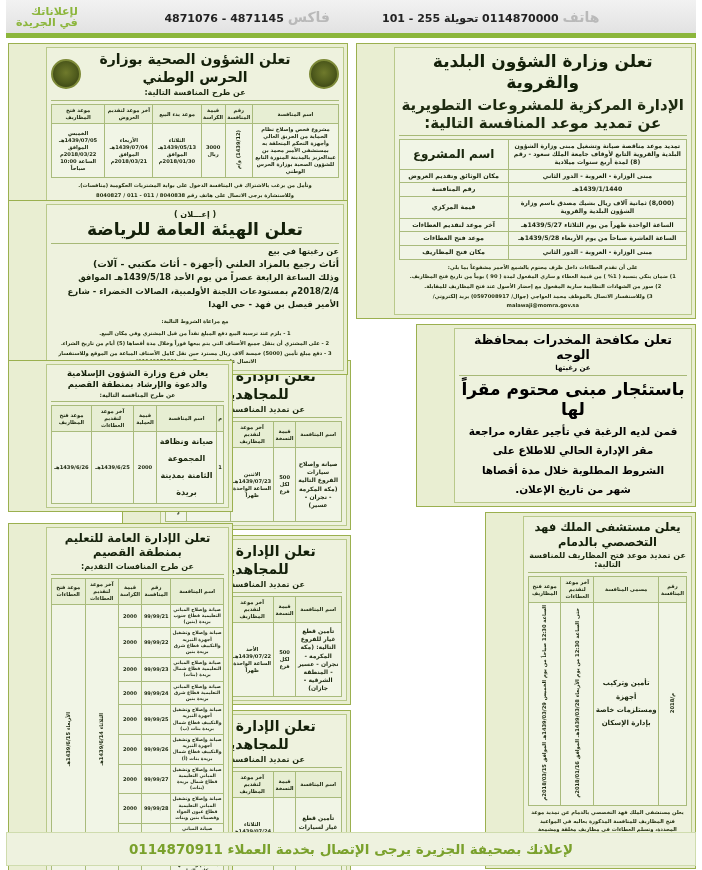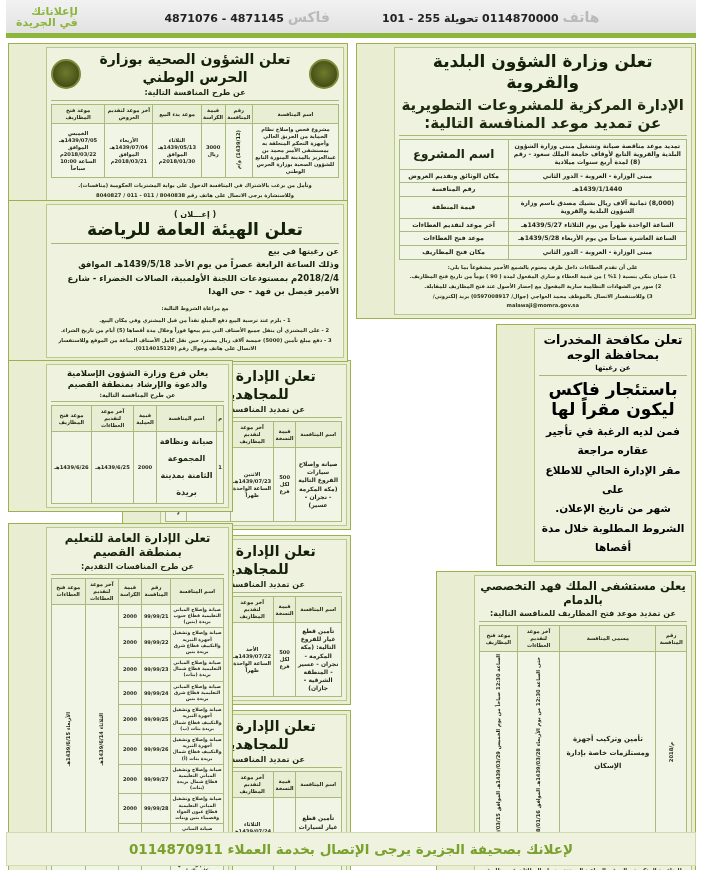--- a/index.html
+++ b/index.html
@@ -155,21 +155,21 @@
                 <tr>
                   <td style="font-size: 6.2px; width: 62%;">مبنى الوزارة - العروبة - الدور الثاني</td>
                   <td style="font-size: 6.4px;">مكان الوثائق وتقديم العروض</td>
                 </tr>
                 <tr>
                   <td style="font-size: 6.2px; width: 62%;">1439/1/1440هـ</td>
                   <td style="font-size: 6.4px;">رقم المنافسة</td>
                 </tr>
                 <tr>
                   <td style="font-size: 6.2px; width: 62%;">(8,000) ثمانية آلاف ريال بشيك مصدق باسم وزارة الشؤون البلدية والقروية</td>
-                  <td style="font-size: 6.4px;">قيمة المنطقة</td>
+                  <td style="font-size: 6.4px;">قيمة المركزي</td>
                 </tr>
                 <tr>
                   <td style="font-size: 6.2px; width: 62%;">الساعة الواحدة ظهراً من يوم الثلاثاء 1439/5/27هـ</td>
                   <td style="font-size: 6.4px;">آخر موعد لتقديم العطاءات</td>
                 </tr>
                 <tr>
                   <td style="font-size: 6.2px; width: 62%;">الساعة العاشرة صباحاً من يوم الأربعاء 1439/5/28هـ</td>
                   <td style="font-size: 6.4px;">موعد فتح العطاءات</td>
                 </tr>
                 <tr>
@@ -184,38 +184,38 @@
                 <p>1) ضمان بنكي بنسبة ( 1% ) من قيمة العطاء و ساري المفعول لمدة ( 90 ) يوماً من تاريخ فتح المظاريف.</p>
                 <p>2) صور من الشهادات النظامية سارية المفعول مع إحضار الأصول عند فتح المظاريف للمقابلة.</p>
                 <p>3) وللاستفسار الاتصال بالموظف محمد العواجي (جوال/ 0597008917) بريد إلكتروني/ malawaji@momra.gov.sa</p>
               </div>
           </div>
         </div>
       </div>
 
       <div class="row2">
 
-        <div class="ad" style="width:200px">
+        <div class="ad" style="width:280px">
           <div class="ad-inner hero">
             <div class="h1">تعلن مكافحة المخدرات بمحافظة الوجه</div>
             <div class="h2">عن رغبتها</div>
             <div class="rule"></div>
-            <div class="h3">باستئجار فاكس ليكون مقراً لها</div>
+            <div class="h3">باستئجار مبنى محتوم مقراً لها</div>
             <div class="h4" id="narcotics-body">
                 <p>فمن لديه الرغبة في تأجير عقاره مراجعة</p>
                 <p>مقر الإدارة الحالي للاطلاع على</p>
+                <p>الشروط المطلوبة خلال مدة أقصاها</p>
                 <p>شهر من تاريخ الإعلان.</p>
-                <p>الشروط المطلوبة خلال مدة أقصاها</p>
               </div>
           </div>
         </div>
         <div style="width:0"></div>
       </div>
 
-      <div class="ad" style="width:260px; align-self:flex-start">
+      <div class="ad" style="width:211px; align-self:flex-start">
         <div class="ad-inner">
           <div class="ad-title t-md">يعلن مستشفى الملك فهد التخصصي بالدمام</div>
           <div class="sub">عن تمديد موعد فتح المظاريف للمنافسة التالية:</div>
           <div class="rule"></div>
           <table class="t">
             <thead>
                 <tr id="hospital-head">
                   <th>رقم المنافسة</th>
                   <th>مسمى المنافسة</th>
                   <th>آخر موعد لتقديم العطاءات</th>
@@ -400,20 +400,21 @@
         </div>
     </div>
   </div>
 
   <div class="ad" style="position:absolute; left:8px; top:200px; width:340px;">
     <div class="ad-inner">
       <div class="sub" style="font-size:8px">( إعـــلان )</div>
       <div class="ad-title t-xl" style="letter-spacing:3px">تعلن الهيئة العامة للرياضة</div>
       <div class="rule"></div>
       <div class="body-c bc-1">عن رغبتها في بيع</div>
+      <div class="body-c bc-2">أثاث رجيع بالمزاد العلني (أجهزة - أثاث مكتبي - آلات)</div>
       <div class="body-c bc-3">وذلك الساعة الرابعة عصراً من يوم الأحد 1439/5/18هـ الموافق 2018/2/4م بمستودعات اللجنة الأولمبية، الصالات الخضراء - شارع الأمير فيصل بن فهد - حي الهدا</div>
       <div class="note mt3">مع مراعاة الشروط التالية:</div>
       <div class="note" id="sports-conditions">
           <p>1 - يلزم عند ترسية البيع دفع المبلغ نقداً من قبل المشتري وفي مكان البيع.</p>
           <p>2 - على المشتري أن ينقل جميع الأصناف التي يتم بيعها فوراً وخلال مدة أقصاها (5) أيام من تاريخ الشراء.</p>
           <p>3 - دفع مبلغ تأمين (5000) خمسة آلاف ريال مسترد حين نقل كامل الأصناف المباعة من الموقع وللاستفسار الاتصال على هاتف وجوال رقم (0114015129).</p>
         </div>
     </div>
   </div>
 

